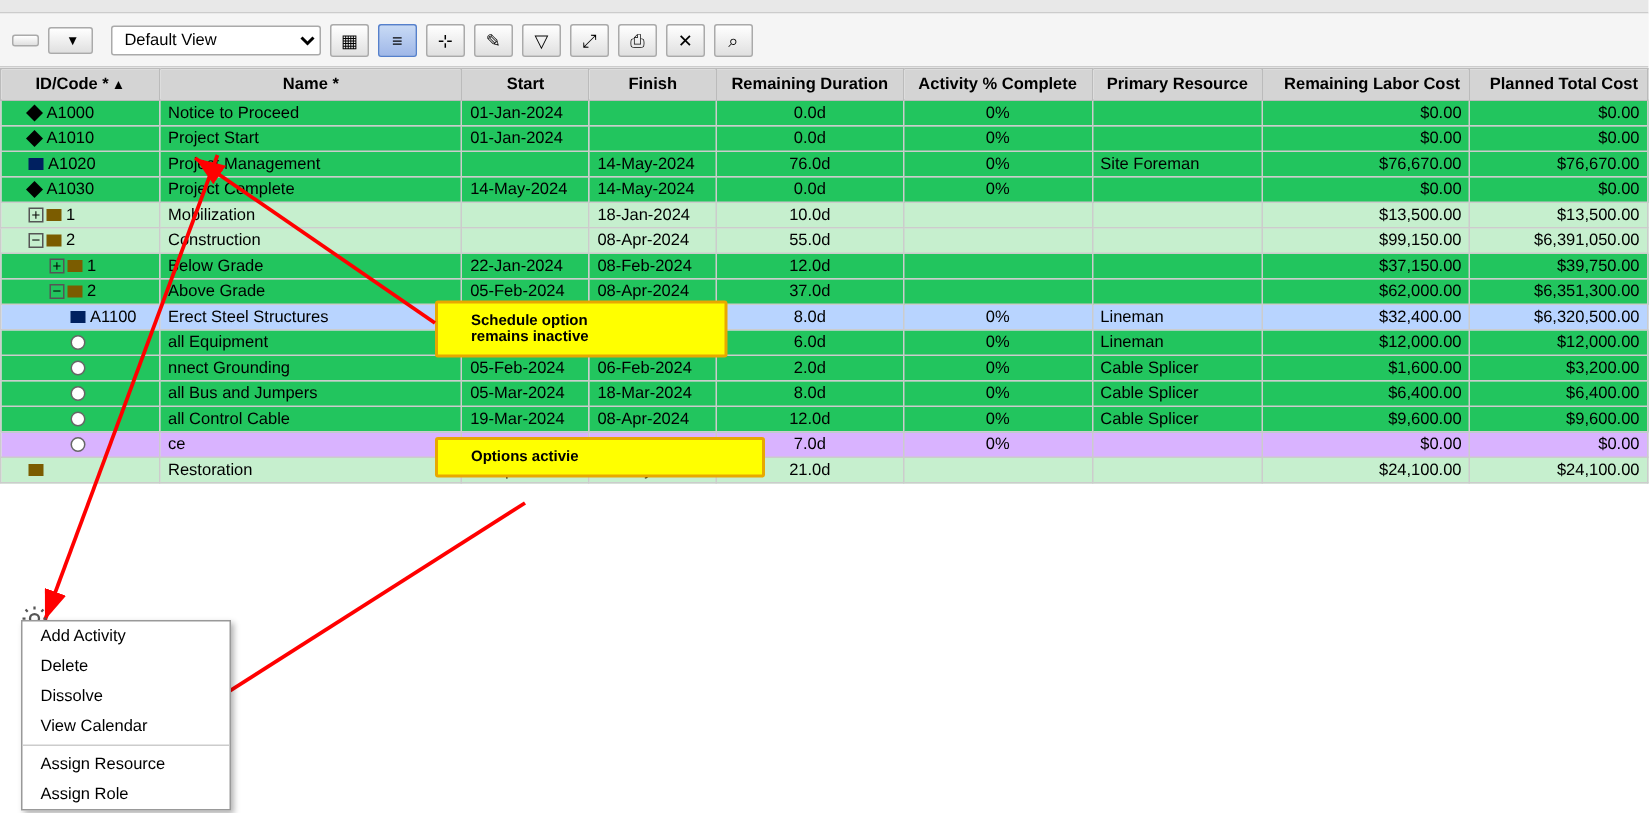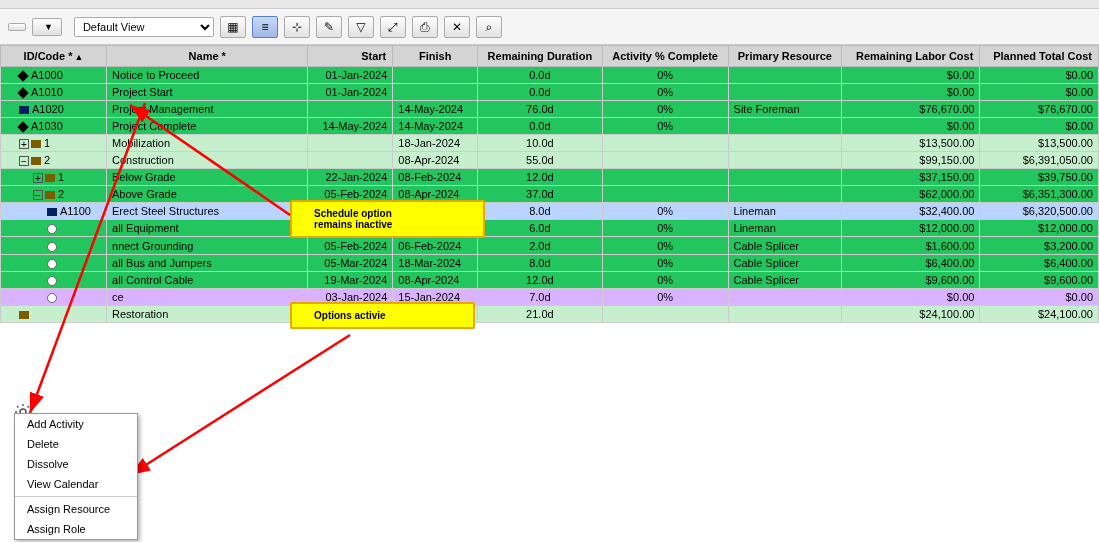--- a/index.html
+++ b/index.html
@@ -28,37 +28,37 @@
     tbody td { border: 1px solid #ccc; padding: 2px 5px; white-space: nowrap; }
 
     .row-white { background: #22c55e; margin-top: 32px; }
     .row-green { background: #92d050; }
     .row-light-green { background: #c6efce; }
     .row-purple { background: #d9b3ff; }
     .row-blue-highlight { background: #b8d4ff; font-weight: normal; }
 
     .col-id { width: 100px; }
     .col-name { width: 190px; }
-    .col-start { width: 80px; text-align: right; }
+    .col-start { width: 80px; }
     .col-finish { width: 80px; }
     .col-rem-dur { width: 70px; text-align: center; }
     .col-act-pct { width: 70px; text-align: center; }
     .col-primary { width: 90px; }
     .col-rem-labor { width: 90px; text-align: right; }
     .col-planned { width: 95px; text-align: right; }
 
     .sort-arrow { font-size: 9px; margin-left: 2px; }
 
     
     .annotation-container { position: absolute; top: 0; left: 0; width: 100%; height: 100%; pointer-events: none; z-index: 50; }
 
     .tooltip-box { position: absolute; background: #ffff00; border: 2px solid #e8a800; padding: 6px 22px; font-size: 10px; font-weight: bold; color: #000; border-radius: 2px; }
 
     
-    .context-menu { position: absolute; left: 14px; top: 368px; background: #fff; border: 1px solid #999; box-shadow: 2px 2px 4px rgba(0,0,0,0.3); z-index: 100; width: 124px; }
+    .context-menu { position: absolute; left: 14px; top: 368px; background: #fff; border: 1px solid #999; box-shadow: 2px 2px 4px rgba(0,0,0,0.3); z-index: 100; width: 140px; }
     .context-menu-item { padding: 4px 12px; cursor: pointer; font-size: 11px; }
     .context-menu-separator { border-top: 1px solid #ccc; margin: 2px 0; }
 
     .gear-icon-container { position: absolute; left: 14px; top: 356px; width: 20px; height: 20px; cursor: pointer; }
 
     svg.red-arrow-svg { position: absolute; pointer-events: none; }
   </style>
 </head>
 <body>
 
@@ -285,21 +285,21 @@
         <div class="context-menu-item">View Calendar</div>
         <div class="context-menu-separator"></div>
         <div class="context-menu-item">Assign Resource</div>
         <div class="context-menu-item">Assign Role</div>
       </div>
 
     <div class="annotation-container">
 
       <div class="tooltip-box" style="left:290px; top:155px; width:195px;">Schedule option<br>remains inactive</div>
 
-      <div class="tooltip-box" style="left:290px; top:257px; width:185px;">Options activie</div>
+      <div class="tooltip-box" style="left:290px; top:246px; width:220px;">Options activie</div>
 
       <svg class="red-arrow-svg" width="400" height="542" style="position:absolute;top:0;left:0;pointer-events:none;">
 
         <defs>
           <marker id="arrowhead" markerWidth="8" markerHeight="6" refX="8" refY="3" orient="auto">
             <polygon points="0 0, 8 3, 0 6" fill="red"></polygon>
           </marker>
         </defs>
 
         <line x1="145" y1="58" x2="30" y2="368" stroke="red" stroke-width="2.5" marker-end="url(#arrowhead)"></line>

